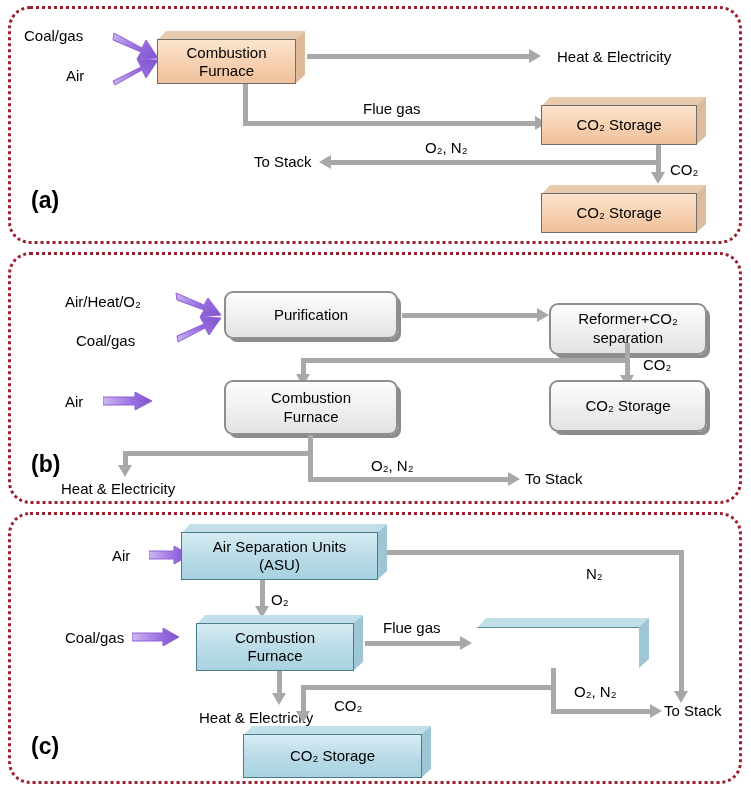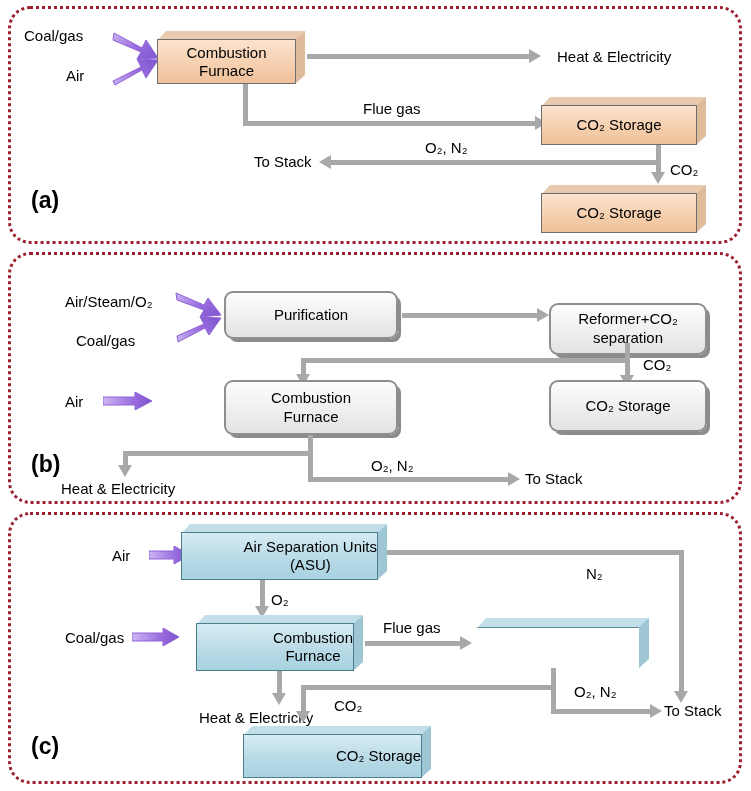--- a/index.html
+++ b/index.html
@@ -48,21 +48,21 @@
   }
   .box3d .side{
     position:absolute;right:0;top:0;width:10px;bottom:0;
     clip-path:polygon(0 9px, 100% 0, 100% calc(100% - 9px), 0 100%);
   }
   
   .ora .face{background:linear-gradient(180deg,#fbe3cd 0%,#f6d0b0 55%,#efc09a 100%);}
   .ora .top{background:#e8cbae;border-bottom:1px solid #8a6f56;}
   .ora .side{background:#dfbb9c;}
   
-  .cya .face{background:linear-gradient(180deg,#d6ecf3 0%,#b6d9e6 60%,#a9d2e0 100%);border-color:#4b7c8c;justify-content:flex-end;}
+  .cya .face{background:linear-gradient(180deg,#d6ecf3 0%,#b6d9e6 60%,#a9d2e0 100%);border-color:#4b7c8c;}
   .cya .top{background:#c2dfe9;border-bottom:1px solid #5d8d9c;}
   .cya .side{background:#9ec6d4;}
 
   
   .boxflat{
     position:absolute;
     background:linear-gradient(180deg,#fdfdfd 0%,#efefef 55%,#e3e3e3 100%);
     border:2px solid #8e8e8e;
     border-radius:9px;
     box-shadow:4px 4px 0 -1px rgba(120,120,120,.85);
@@ -158,21 +158,21 @@
       <div class="face">
         <span>CO₂ Storage</span>
       </div>
     </div>
   </div>
 
   <div class="panel" style="left:8px;top:252px;width:734px;height:252px;">
 
     <span class="panel-label" style="left:20px;top:196px;">(b)</span>
 
-    <span class="txt" style="left:54px;top:38px;">Air/Steam/O₂</span>
+    <span class="txt" style="left:54px;top:38px;">Air/Heat/O₂</span>
     <span class="txt" style="left:65px;top:77px;">Coal/gas</span>
     <span class="txt" style="left:54px;top:138px;">Air</span>
 
     <svg class="parr" style="left:164px;top:35px;" width="48" height="32" viewBox="0 0 48 32">
       <defs>
           <linearGradient id="pg3" x1="0" y1="0" x2="1" y2="1">
         <stop offset="0" stop-color="#cdb6f2"></stop>
             <stop offset=".5" stop-color="#9b6fe0"></stop>
             <stop offset="1" stop-color="#7e52cc"></stop>
       </linearGradient>

